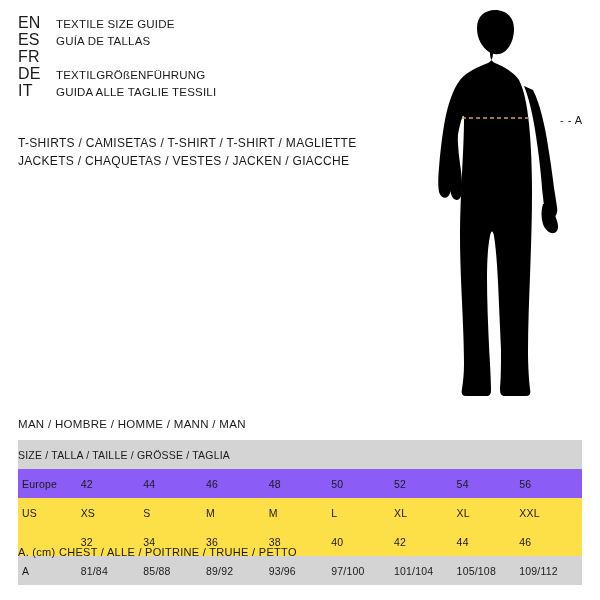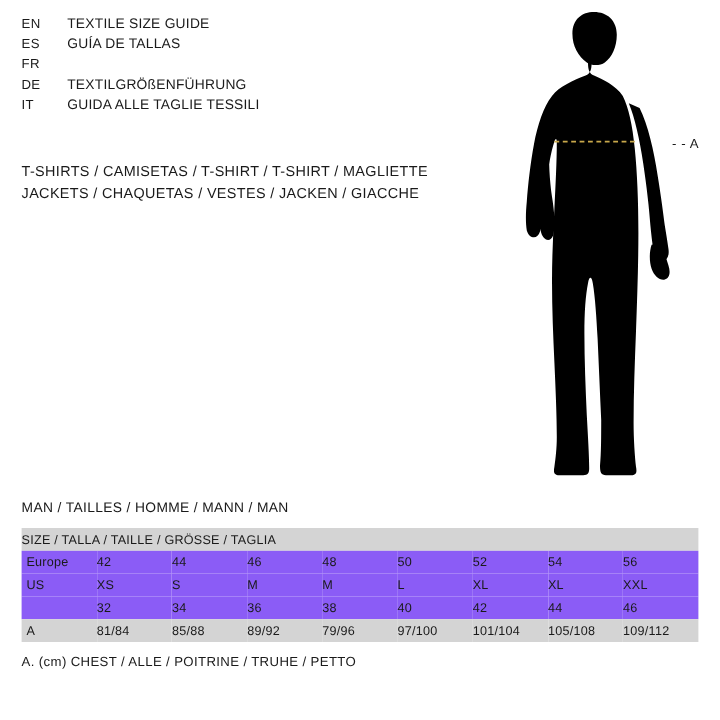--- a/index.html
+++ b/index.html
@@ -32,21 +32,21 @@
   .lang-row {
     display: flex;
     align-items: baseline;
     height: 17px;
     font-size: 11.5px;
     letter-spacing: 0.2px;
   }
   .lang-code {
     width: 38px;
     flex: 0 0 38px;
-    font-size: 11px;
+    font-size: 16px;
   }
   .lang-text {
     font-size: 11.5px;
   }
 
   
   .categories {
     position: absolute;
     left: 18px;
     top: 110px;
@@ -92,34 +92,34 @@
     position: absolute;
     left: 18px;
     top: 440px;
     width: 564px;
     border-collapse: collapse;
     font-size: 10.5px;
     table-layout: fixed;
   }
   table.size-table td, table.size-table th {
     padding: 0;
-    height: 19px;
+    height: 29px;
     vertical-align: middle;
     font-weight: normal;
     text-align: left;
     letter-spacing: 0.2px;
   }
   .col-label { width: 90px; padding-left: 4px !important; }
   .col-val   { width: 67px; }
   .row-header td {
     background: #d4d4d4;
     font-size: 10.5px;
     padding-left: 4px;
   }
-  .row-shade td { background: #8b5cf6; }
+  .row-shade td { background: #fde047; }
   .row-plain td { background: #8b5cf6; }
   .row-dark  td { background: #d4d4d4; }
 
   .footnote {
     position: absolute;
     left: 18px;
     top: 546px;
     font-size: 11px;
     letter-spacing: 0.3px;
   }
@@ -225,21 +225,21 @@
         C141,202 141,210 143,216
         C145,222 150,226 154,225
         C158,224 159,219 157,213
         C155,206 152,199 149,195 Z"></path>
 
       <line x1="62" y1="110" x2="130" y2="110" stroke="#c8a84b" stroke-width="1.5" stroke-dasharray="4,3"></line>
     </svg>
     <div class="a-label">- - A</div>
   </div>
 
-  <div class="man-title">MAN / TAILLES / HOMME / MANN / MAN</div>
+  <div class="man-title">MAN / HOMBRE / HOMME / MANN / MAN</div>
 
   <table class="size-table">
     <tbody>
       <tr class="row-header">
         <td colspan="9">SIZE / TALLA / TAILLE / GRÖSSE / TAGLIA</td>
       </tr>
       <tr class="row-plain">
         <td class="col-label">Europe</td>
         <td class="col-val">42</td>
         <td class="col-val">44</td>
@@ -270,21 +270,21 @@
         <td class="col-val">40</td>
         <td class="col-val">42</td>
         <td class="col-val">44</td>
         <td class="col-val">46</td>
       </tr>
       <tr class="row-dark">
         <td class="col-label">A</td>
         <td class="col-val">81/84</td>
         <td class="col-val">85/88</td>
         <td class="col-val">89/92</td>
-        <td class="col-val">79/96</td>
+        <td class="col-val">93/96</td>
         <td class="col-val">97/100</td>
         <td class="col-val">101/104</td>
         <td class="col-val">105/108</td>
         <td class="col-val">109/112</td>
       </tr>
     </tbody>
   </table>
 
   <div class="footnote">A. (cm) CHEST / ALLE / POITRINE / TRUHE / PETTO</div>
 

